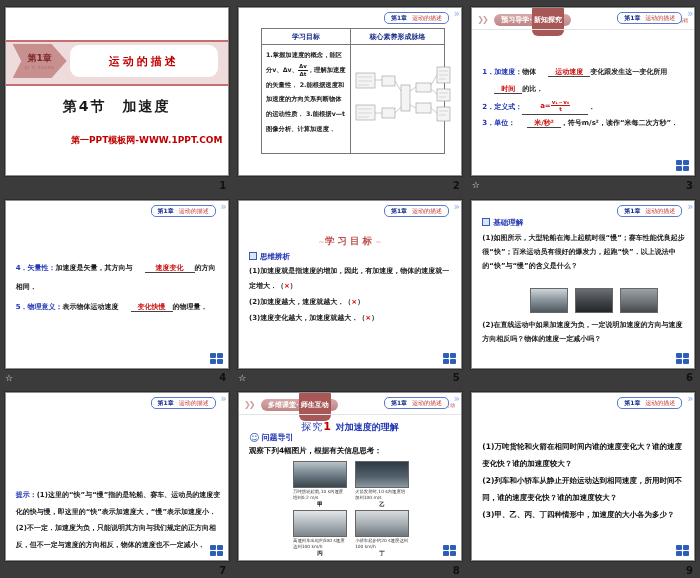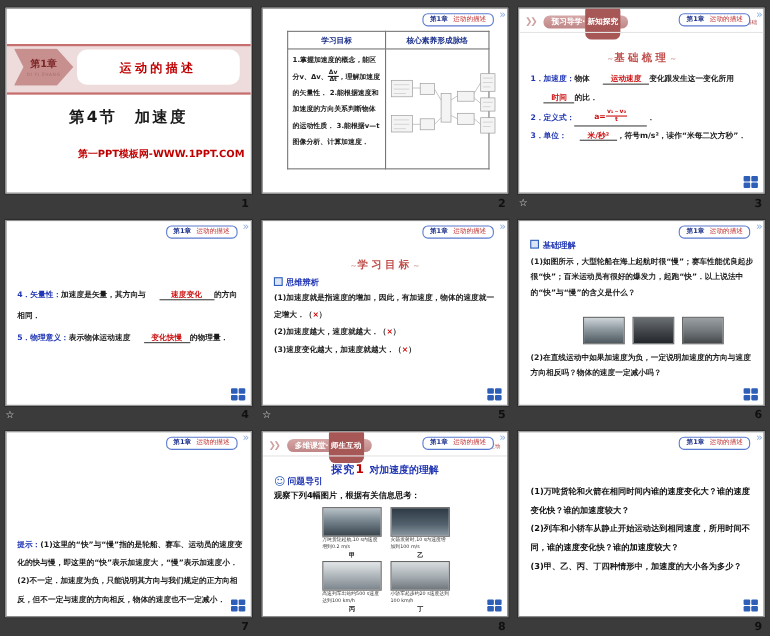--- a/index.html
+++ b/index.html
@@ -105,21 +105,21 @@
   .ph-car{background:linear-gradient(180deg,#6a6f73 0%,#3d4145 60%,#23262a 100%);}
   .ph-run{background:linear-gradient(180deg,#9aa0a4 0%,#6f7578 55%,#45494c 100%);}
   .s6-p2{position:absolute;top:117px;left:10px;right:6px;line-height:2.0;}
 
   
   .s7-body{position:absolute;top:54px;left:10px;right:6px;font-size:7px;line-height:2.35;
     color:#1c1c1c;font-weight:600;margin-top:40px;}
 
   
   .s8-title{position:absolute;top:22px;width:100%;text-align:center;}
-  .s8-title .ex{color:#2136b4;font-weight:bold;font-size:10px;letter-spacing:1px;}
+  .s8-title .ex{color:#2136b4;font-weight:normal;font-size:10px;letter-spacing:1px;}
   .s8-title .exn{color:#c00000;font-weight:bold;font-size:11px;margin-right:5px;}
   .s8-title .ext{color:#2136b4;font-weight:bold;font-size:9px;}
   .s8-lead{position:absolute;top:39px;left:10px;font-size:8px;}
   .s8-lead .smiley{color:#2e5fb8;font-size:10px;vertical-align:-1px;margin-right:2px;}
   .s8-intro{position:absolute;top:53px;left:10px;font-size:7.5px;font-weight:bold;color:#111;}
   .s8-grid{position:absolute;top:68px;left:54px;width:116px;display:grid;
     grid-template-columns:1fr 1fr;column-gap:8px;row-gap:2px;}
   .s8-item{display:flex;flex-direction:column;align-items:center;}
   .s8-item .ph{width:52px;height:25px;border:0.5px solid #666;}
   .ph-freighter{background:linear-gradient(180deg,#b9c2c8 0%,#72808a 50%,#3a454d 100%);}
@@ -240,23 +240,20 @@
       <div class="band">
         <span class="band-chev">❯❯</span>
         <span class="band-pill"><span>预习导学·</span><span class="band-hl">新知探究</span></span>
         <span class="band-sub">梳理知识·夯实基础</span>
       </div>
       <div class="hbadge" style="top:4px;">
         <span class="ch">第1章</span>
         <span class="ti">运动的描述</span>
       </div>
       <span class="hchev">»</span>
-      <div class="sec-title" style="top:38px;">
-        <span class="deco">～</span><span>基础梳理</span><span class="deco">～</span>
-      </div>
       <div class="s3-body bodytxt">
         <div>
           <span class="bluelbl">1．</span><span class="bluelbl">加速度：</span><span>物体</span><span class="redfill">运动速度</span><span>变化跟发生这一变化所用</span><span class="redfill">时间</span><span>的比．</span>
         </div>
         <div>
           <span class="bluelbl">2．</span><span class="bluelbl">定义式：</span><span class="formula-slot"><span>a=</span><span class="frac">
                 <span class="num">v₁－v₀</span>
                 <span>t</span>
               </span></span><span>．</span>
         </div>

